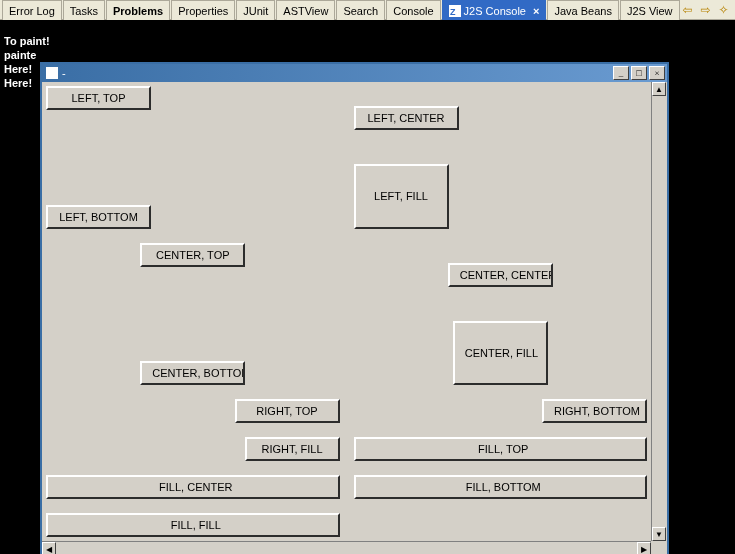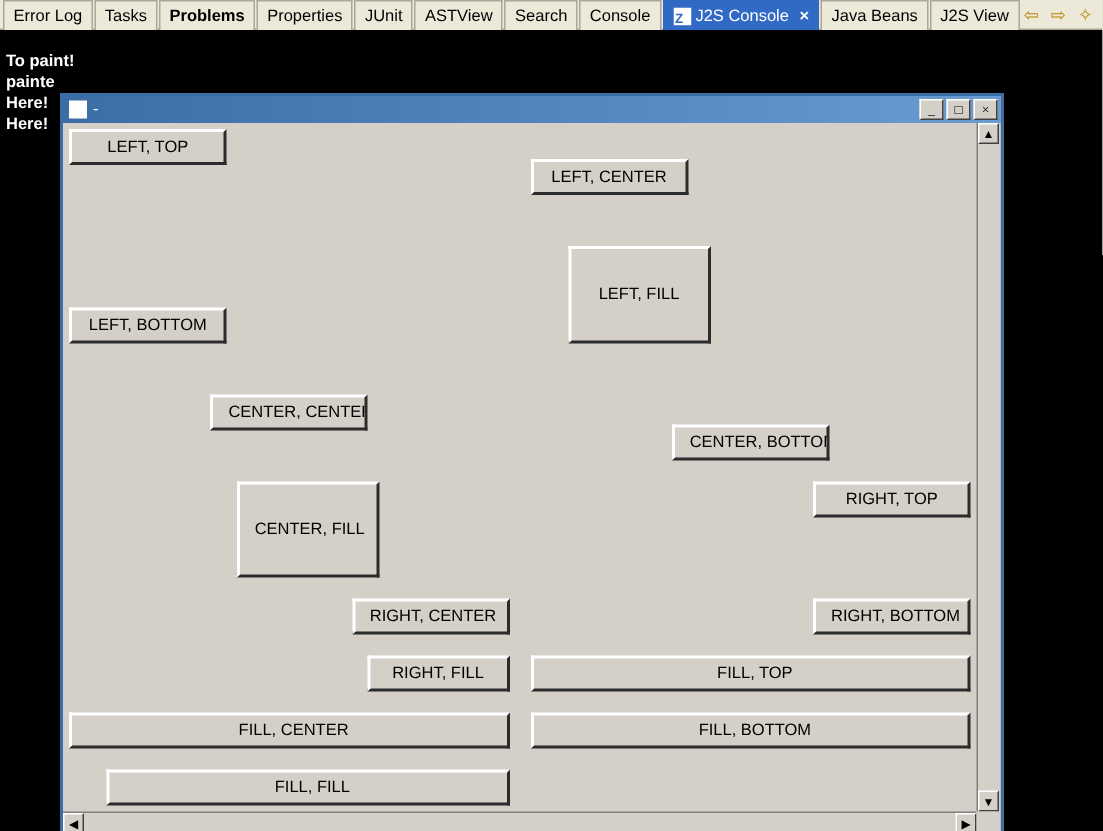--- a/index.html
+++ b/index.html
@@ -182,21 +182,21 @@
   }
   
   .h-left   { justify-content: flex-start; }
   .h-center { justify-content: center; }
   .h-right  { justify-content: flex-end; }
   .h-fill .btn { width: 100%; }
   
   .v-top    { align-items: flex-start; }
   .v-center { align-items: center; }
   .v-bottom { align-items: flex-end; }
-  .v-fill .btn { height: 100%; margin-left: 25px; }
+  .v-fill .btn { height: 100%; }
   
   .btn.normal { width: 105px; }
   .h-fill .btn { width: 100%; padding-left: 16px; }
   .col4 .btn { width: 95px; }
 </style>
 </head>
 <body>
 
 <div class="tabstrip">
   <div class="tab">
@@ -273,35 +273,35 @@
         <div class="cell h-left v-center">
             <button class="btn normal">LEFT, CENTER</button>
           </div>
         <div class="cell h-left v-bottom">
             <button class="btn normal">LEFT, BOTTOM</button>
           </div>
         <div class="cell h-left v-fill col4">
             <button class="btn">LEFT, FILL</button>
           </div>
 
+        <div class="cell h-center v-top">
+            <button class="btn normal">CENTER, TOP</button>
+          </div>
         <div class="cell h-center v-center">
             <button class="btn normal">CENTER, CENTER</button>
           </div>
         <div class="cell h-center v-bottom">
             <button class="btn normal">CENTER, BOTTOM</button>
           </div>
         <div class="cell h-center v-fill col4">
             <button class="btn">CENTER, FILL</button>
           </div>
 
         <div class="cell h-right v-top">
             <button class="btn normal">RIGHT, TOP</button>
-          </div>
-        <div class="cell h-right v-center">
-            <button class="btn normal">RIGHT, CENTER</button>
           </div>
         <div class="cell h-right v-bottom">
             <button class="btn normal">RIGHT, BOTTOM</button>
           </div>
         <div class="cell h-right v-fill col4">
             <button class="btn">RIGHT, FILL</button>
           </div>
 
         <div class="cell h-fill v-top">
             <button class="btn">FILL, TOP</button>

